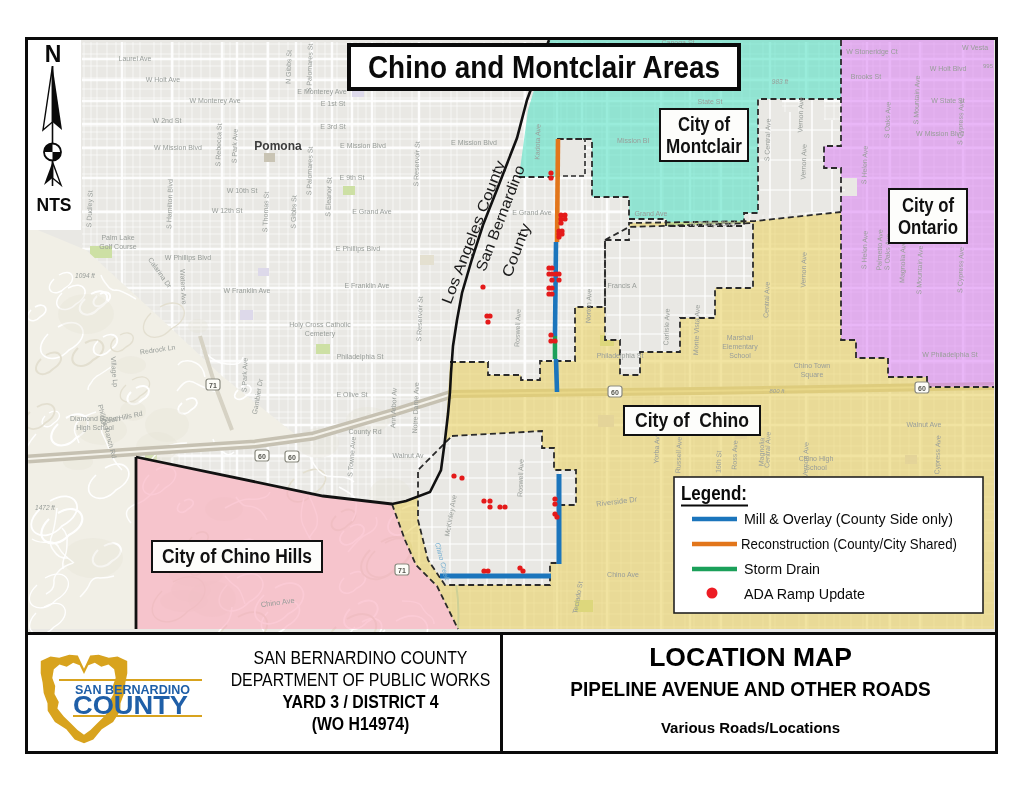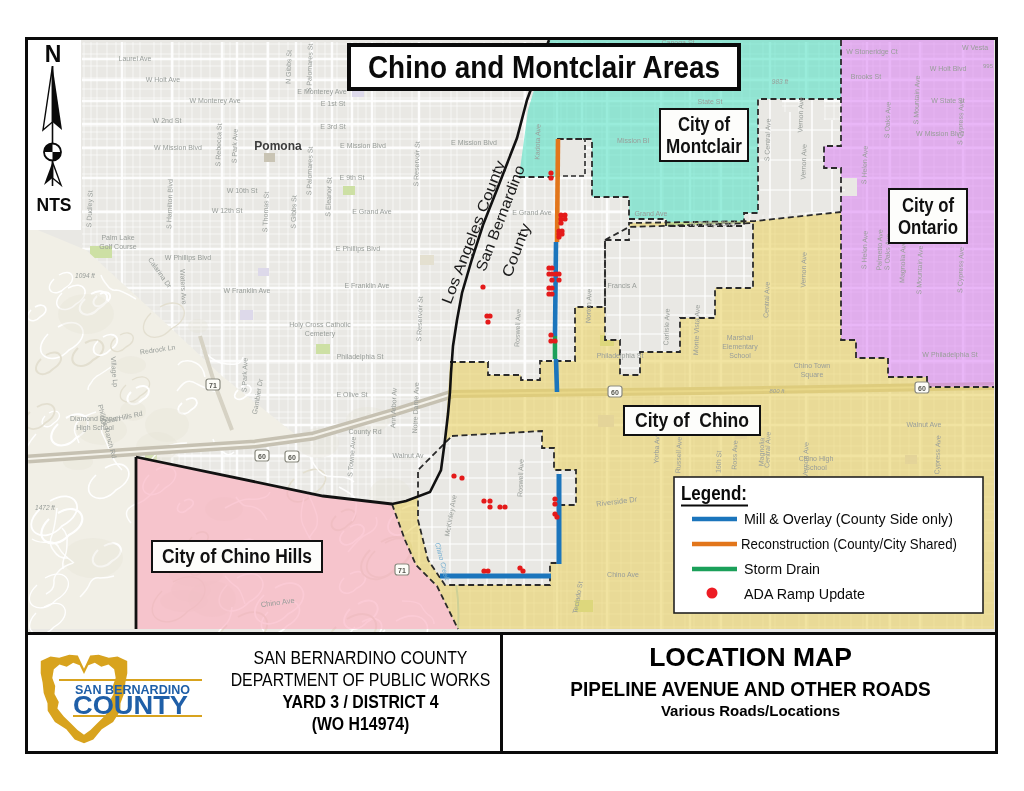--- a/index.html
+++ b/index.html
@@ -709,16 +709,16 @@
 <text x="43" y="45" font-family="Liberation Serif, serif" font-size="12.5" font-weight="bold" fill="#1f5fa8" textLength="115" lengthAdjust="spacingAndGlyphs">SAN BERNARDINO</text>
 <text x="41" y="65" font-family="Liberation Serif, serif" font-size="25" font-weight="bold" fill="#1f5fa8" textLength="115" lengthAdjust="spacingAndGlyphs">COUNTY</text>
 </svg>
 
 <div id="fltext">SAN BERNARDINO COUNTY<br>DEPARTMENT OF PUBLIC WORKS<br><b>YARD 3 / DISTRICT 4<br>(WO H14974)</b></div>
 </div>
 
 <div id="fright">
 <div style="font-size:26.5px;font-weight:bold;margin-top:7px">LOCATION MAP</div>
 <div style="font-size:20px;font-weight:bold;margin-top:5px;line-height:23px;transform:scaleX(0.95)">PIPELINE AVENUE AND OTHER ROADS</div>
-<div style="font-size:15px;font-weight:bold;margin-top:1px;line-height:18px">Various Roads/Locations</div>
+<div style="font-size:15px;font-weight:bold;margin-top:18px;line-height:18px">Various Roads/Locations</div>
 </div>
 </div>
 </div>
 
 </body></html>

